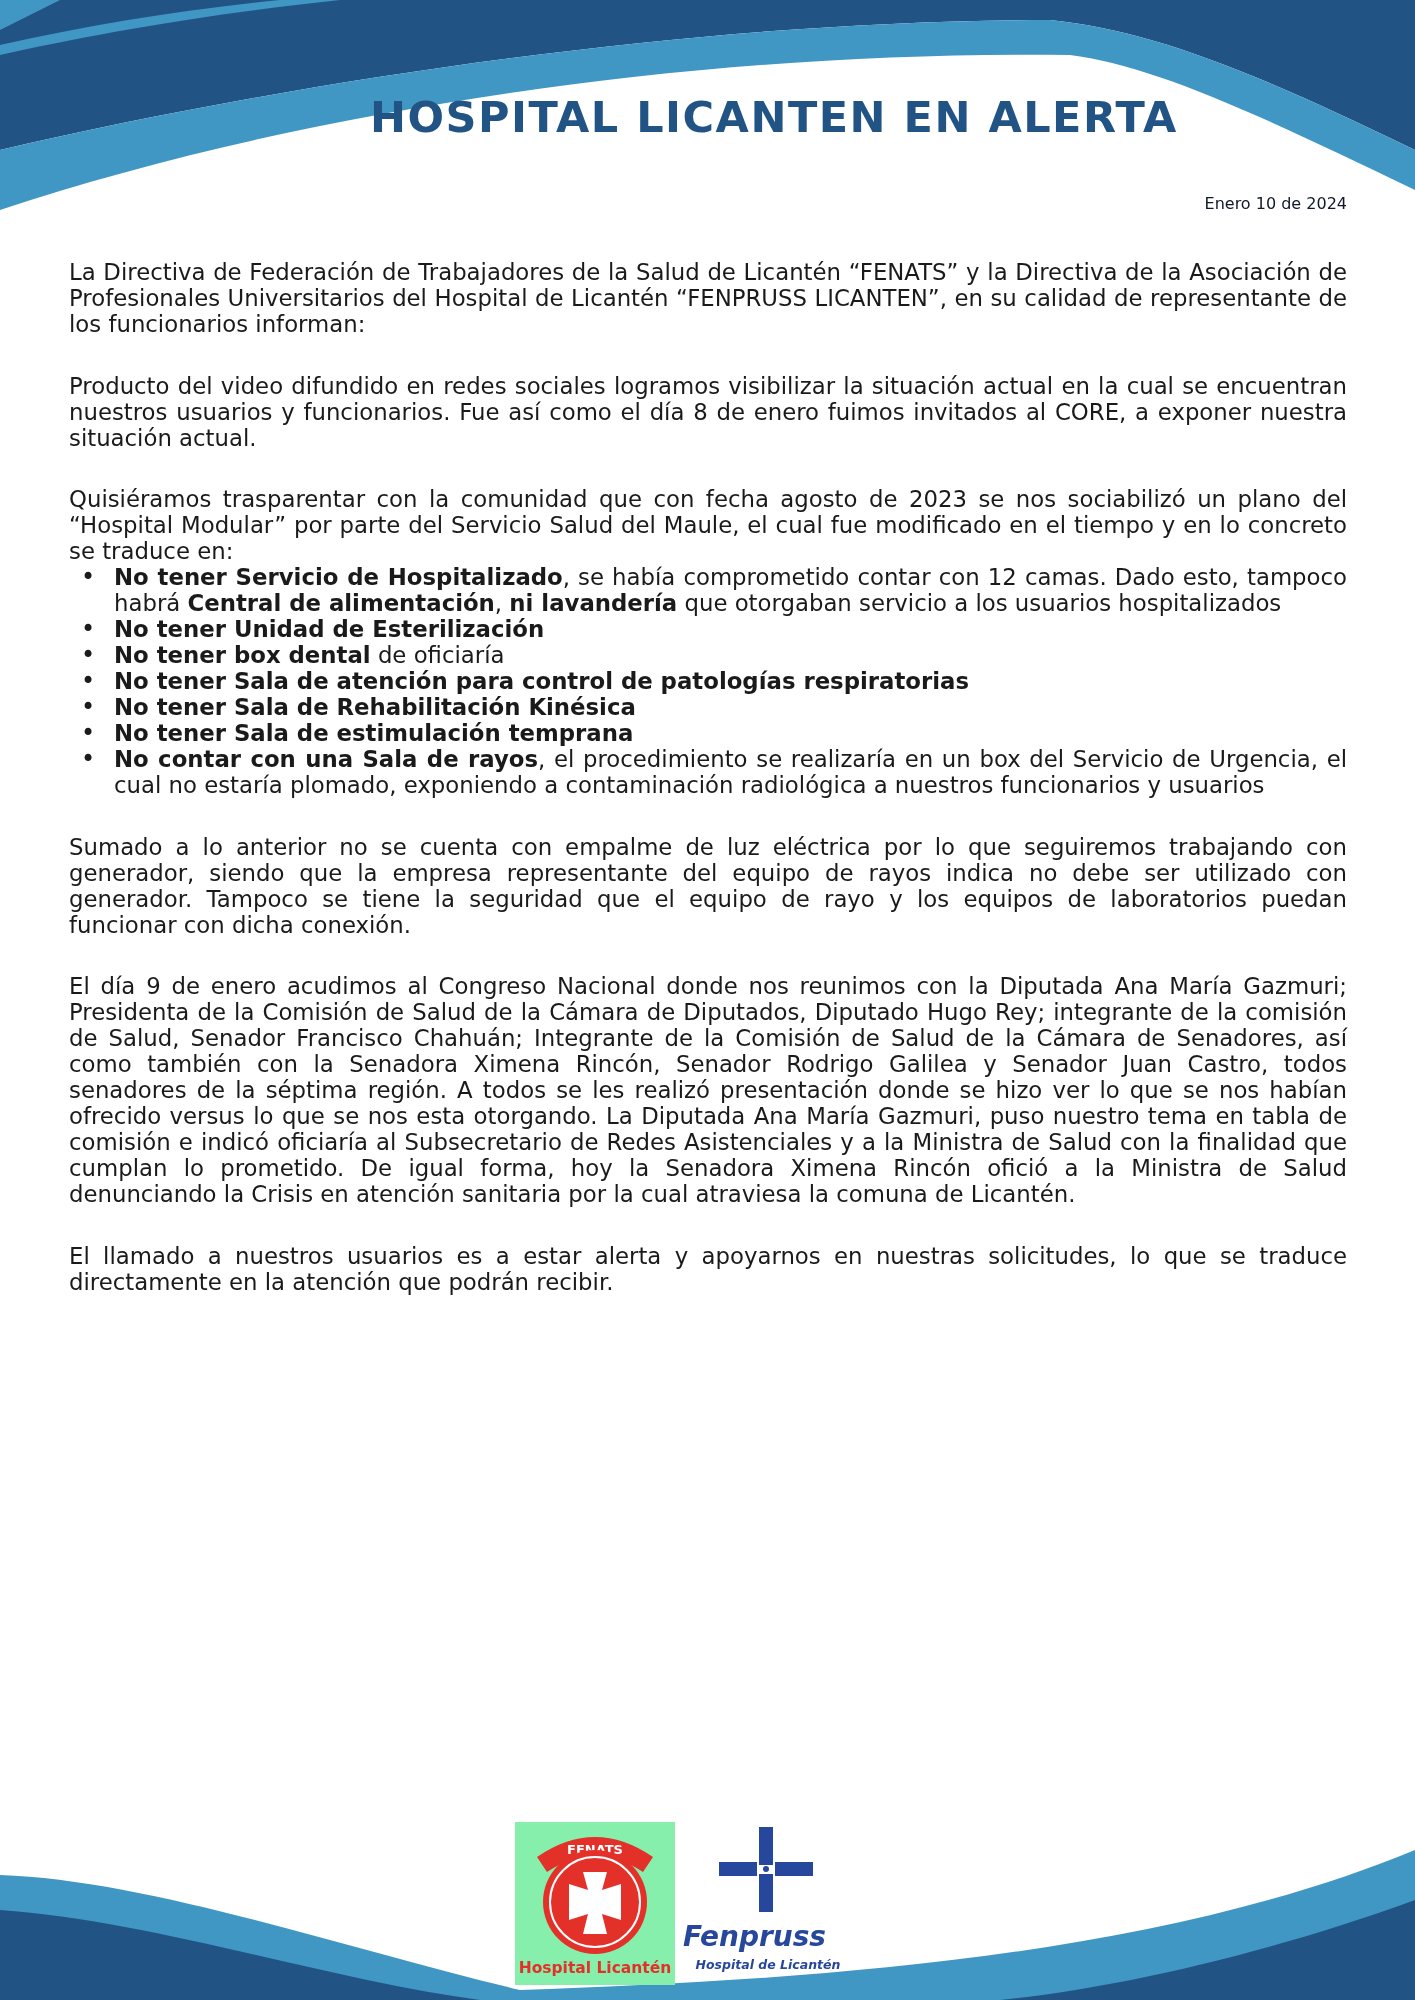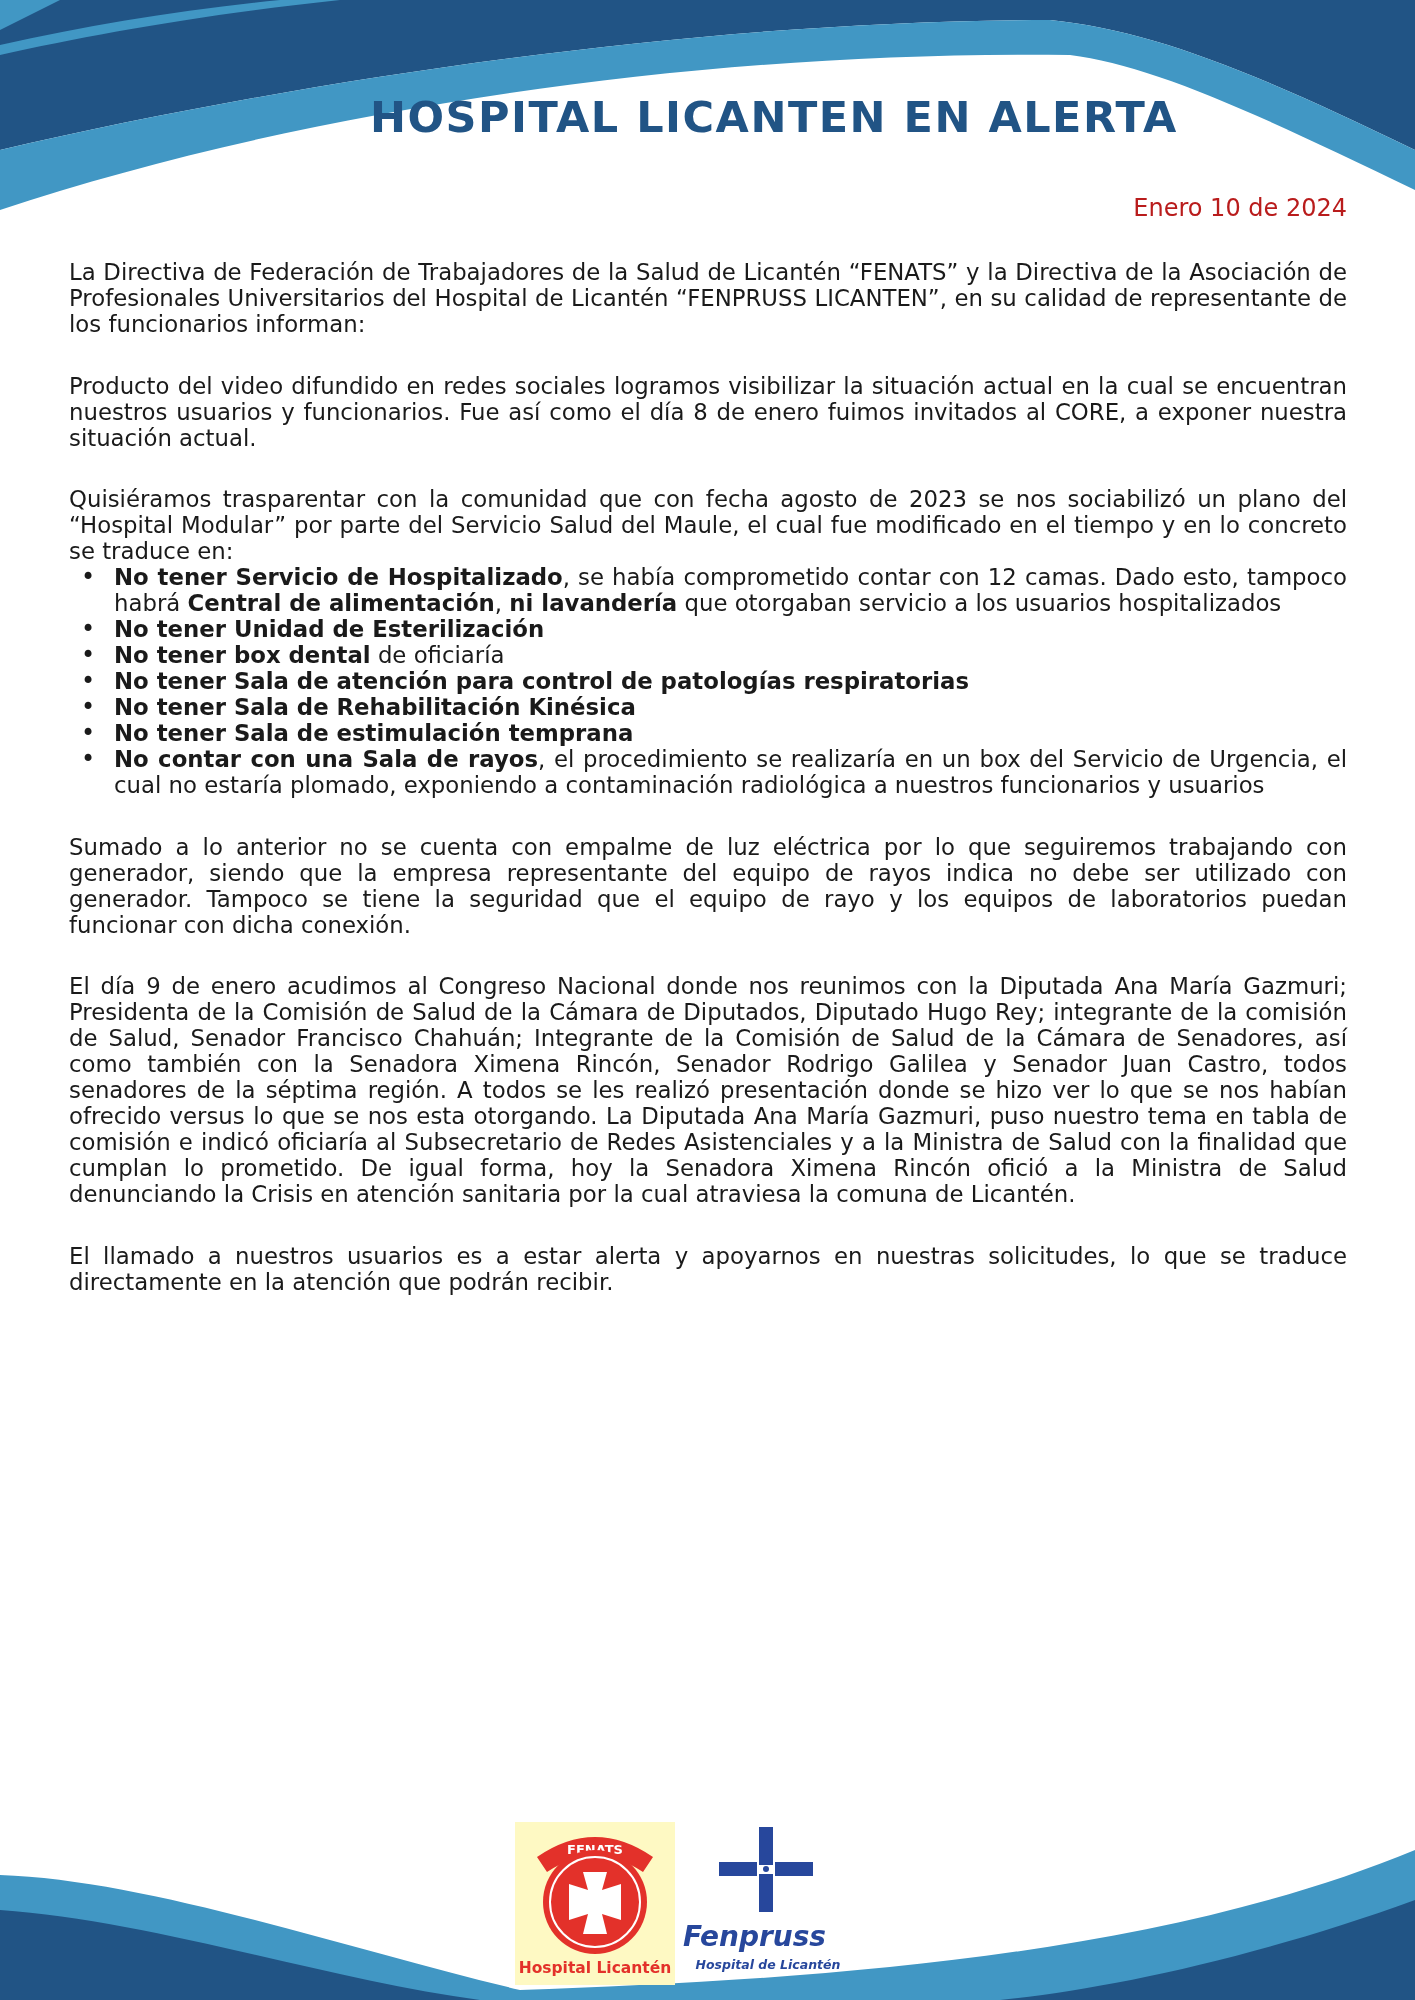--- a/index.html
+++ b/index.html
@@ -4,30 +4,30 @@
 <style>
   html, body { margin:0; padding:0; background:#ffffff; }
   body { width:1415px; height:2000px; position:relative; overflow:hidden;
          font-family:"DejaVu Sans", sans-serif; color:#1a1a1a; }
   .wave { position:absolute; left:0; width:1415px; }
   .wave-top { top:0; height:230px; }
   .wave-bottom { bottom:0; height:160px; }
   .title { position:absolute; top:92px; left:0; width:1415px; padding-left:370px; box-sizing:border-box;
            font-family:"DejaVu Sans", sans-serif; font-weight:bold; font-size:43px; letter-spacing:1.5px;
            color:#215485; }
-  .date { position:absolute; top:194px; right:68px; font-size:24px; color:#b91c1c;text-align:center; }
+  .date { position:absolute; top:194px; right:68px; font-size:16px; color:#0f172a;text-align:center; }
   .content { position:absolute; top:259px; left:69px; width:1278px; font-size:22.8px; line-height:26px;
              text-align:justify; }
   .content p { margin:0 0 35.6px 0; }
   .content ul { margin:0 0 35.6px 0; padding:0 0 0 45px; list-style:none; }
   .content li { position:relative; }
   .content li::before { content:"\2022"; position:absolute; left:-33px; font-size:24px; }
   .content b { font-weight:bold; }
   .logos { position:absolute; top:1822px; left:515px; display:flex; gap:8px; align-items:flex-start; }
-  .logo-fenats { width:160px; height:163px; background:#fef9c3; position:relative; }
+  .logo-fenats { width:160px; height:163px; background:#86efac; position:relative; }
   .logo-fenpruss { width:170px; height:163px; position:relative; }
   .fenats-label { position:absolute; bottom:8px; width:100%; text-align:center; color:#e3312a;
                   font-size:15.5px; font-weight:bold; }
   .fenpruss-name { position:absolute; top:98px; width:100%; text-align:left; color:#27479c;
                    font-size:28px; font-weight:bold; font-style:italic; }
   .fenpruss-sub { position:absolute; top:135px; width:100%; text-align:center; color:#27479c;
                   font-size:12.5px; font-weight:bold; font-style:italic; }
 </style>
 </head>
 <body>

